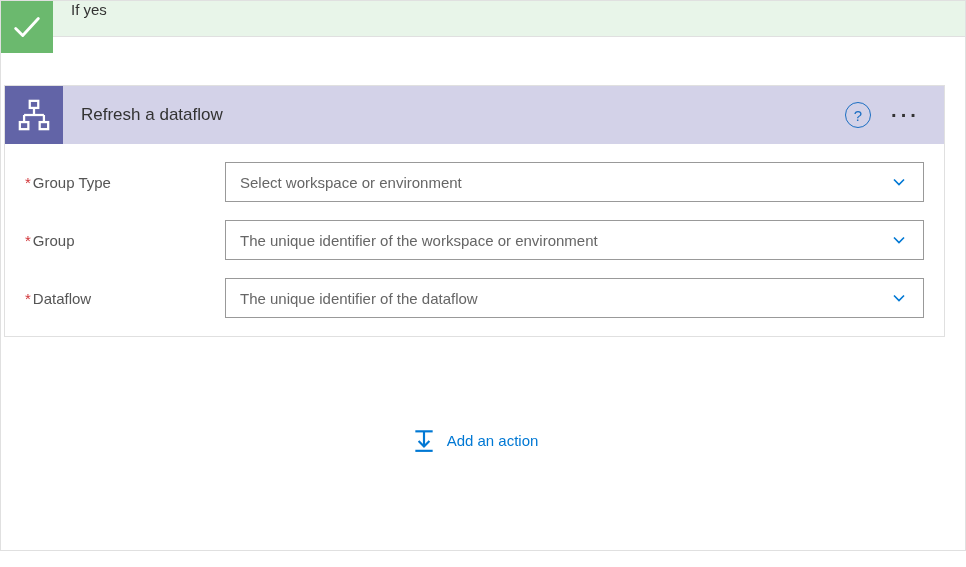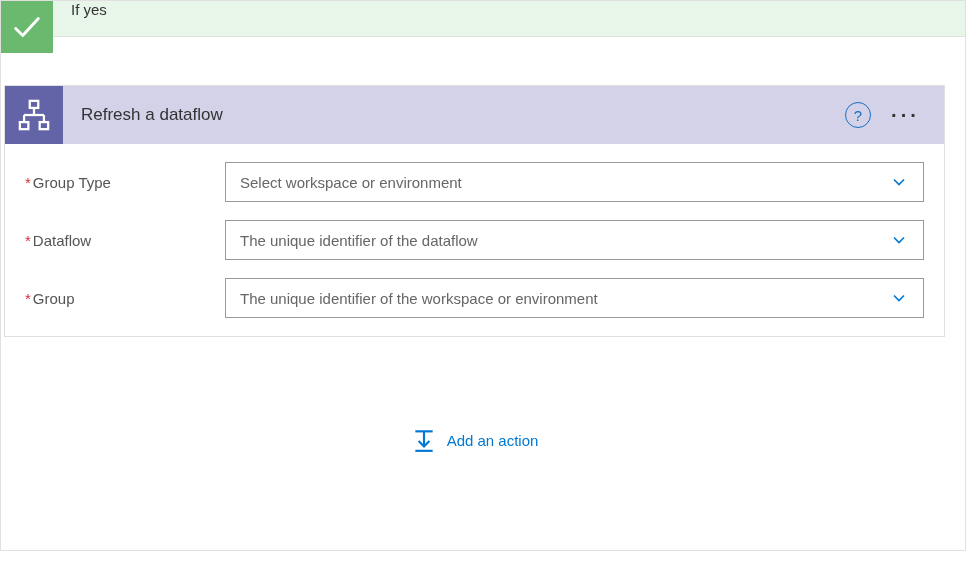--- a/index.html
+++ b/index.html
@@ -171,32 +171,32 @@
       <div class="field-row">
         <div class="field-label"><span class="req">*</span><span>Group Type</span></div>
         <div class="field-select">
           <span>Select workspace or environment</span>
           <svg class="chevron-down" width="20" height="20" viewBox="0 0 24 24" fill="none" stroke="currentColor" stroke-width="2">
               <polyline points="6 9 12 15 18 9"></polyline>
             </svg>
         </div>
       </div>
       <div class="field-row">
-        <div class="field-label"><span class="req">*</span><span>Dataflow</span></div>
+        <div class="field-label"><span class="req">*</span><span>Group</span></div>
         <div class="field-select">
-          <span>The unique identifier of the dataflow</span>
+          <span>The unique identifier of the workspace or environment</span>
           <svg class="chevron-down" width="20" height="20" viewBox="0 0 24 24" fill="none" stroke="currentColor" stroke-width="2">
               <polyline points="6 9 12 15 18 9"></polyline>
             </svg>
         </div>
       </div>
       <div class="field-row">
-        <div class="field-label"><span class="req">*</span><span>Group</span></div>
+        <div class="field-label"><span class="req">*</span><span>Dataflow</span></div>
         <div class="field-select">
-          <span>The unique identifier of the workspace or environment</span>
+          <span>The unique identifier of the dataflow</span>
           <svg class="chevron-down" width="20" height="20" viewBox="0 0 24 24" fill="none" stroke="currentColor" stroke-width="2">
               <polyline points="6 9 12 15 18 9"></polyline>
             </svg>
         </div>
       </div>
     </div>
   </div>
 
   <div class="add-action-link">
     <span class="add-action-icon-wrap">

